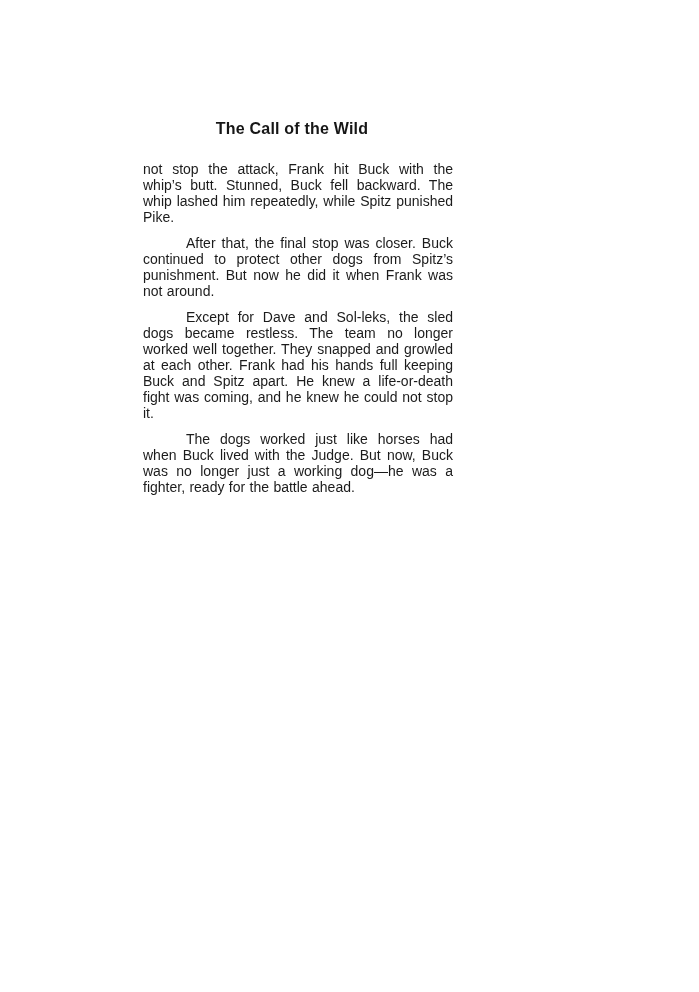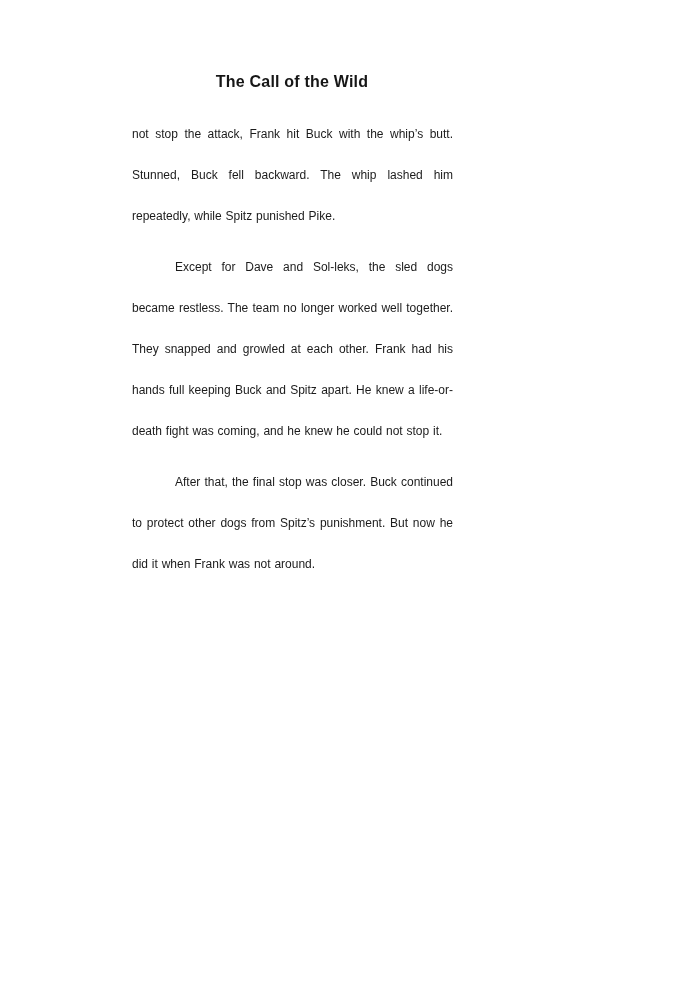--- a/index.html
+++ b/index.html
@@ -6,49 +6,50 @@
     margin: 0;
     padding: 0;
     background: #ffffff;
   }
   .page {
     position: relative;
     width: 584px;
     height: 992px;
     box-sizing: border-box;
     background: #ffffff;
-    padding: 72px 131px 0 131px;
+    padding: 119px 131px 0 131px;
     font-family: "Liberation Sans", sans-serif;
     color: #1b1b1b;
     overflow: hidden;
   }
   .doc-title {
     font-size: 16px;
     line-height: 20px;
     font-weight: 700;
     text-align: center;
     letter-spacing: 0.2px;
     margin: 0 0 22px 0;
     color: #161616;
   }
   .doc-body p {
-    font-size: 12px;
-    line-height: 41px;
+    font-size: 14px;
+    line-height: 16px;
     text-align: justify;
-    margin: 0 0 10px 1px;
+    margin: 0 0 10px 12px;
     word-spacing: 0.5px;
   }
   .doc-body p.indent {
     text-indent: 43px;
   }
 </style>
 </head>
 <body>
 
 <div class="page">
   <h1 class="doc-title">The Call of the Wild</h1>
 
   <div class="doc-body">
     <p>not stop the attack, Frank hit Buck with the whip’s butt. Stunned, Buck fell backward. The whip lashed him repeatedly, while Spitz punished Pike.</p>
+    <p class="indent">After that, the final stop was closer. Buck continued to protect other dogs from Spitz’s punishment. But now he did it when Frank was not around.</p>
     <p class="indent">Except for Dave and Sol-leks, the sled dogs became restless. The team no longer worked well together. They snapped and growled at each other. Frank had his hands full keeping Buck and Spitz apart. He knew a life-or-death fight was coming, and he knew he could not stop it.</p>
-    <p class="indent">After that, the final stop was closer. Buck continued to protect other dogs from Spitz’s punishment. But now he did it when Frank was not around.</p>
+    <p class="indent">The dogs worked just like horses had when Buck lived with the Judge. But now, Buck was no longer just a working dog—he was a fighter, ready for the battle ahead.</p>
   </div>
 </div>
 
 </body></html>

